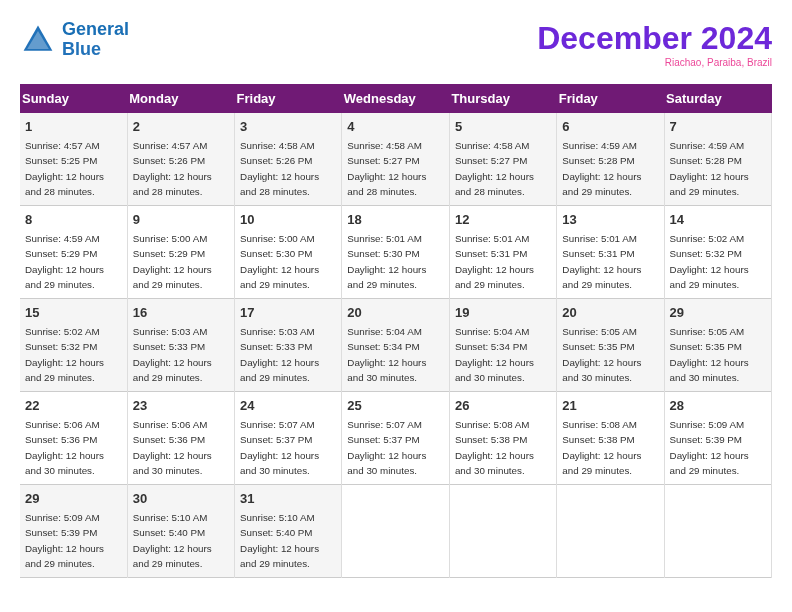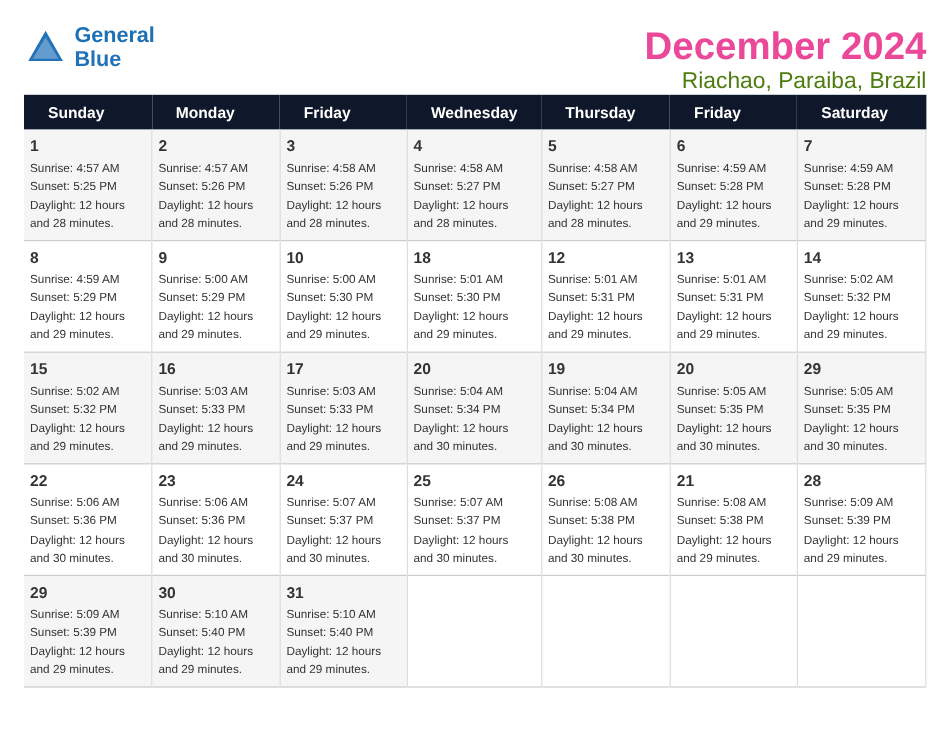--- a/index.html
+++ b/index.html
@@ -7,21 +7,21 @@
       font-family: Arial, sans-serif;
       background: #fff;
       width: 792px;
       min-height: 612px;
       padding: 20px;
     }
     .header {
       display: flex;
       justify-content: space-between;
       align-items: flex-start;
-      margin-bottom: 0;
+      margin-bottom: 16px;
     }
     .logo {
       display: flex;
       align-items: center;
       gap: 6px;
     }
     .logo-text {
       font-size: 18px;
       font-weight: bold;
       color: #333;
@@ -33,36 +33,36 @@
     .logo-icon {
       width: 36px;
       height: 36px;
     }
     .title-block {
       text-align: right;
     }
     .month-year {
       font-size: 32px;
       font-weight: bold;
-      color: #ec4899;
+      color: #6d28d9;
       text-align: center;
     }
     .location {
-      font-size: 19px;
-      color: #4d7c0f;
+      font-size: 10px;
+      color: #ec4899;
     }
     .calendar {
       width: 100%;
       border-collapse: collapse;
       font-size: 10.5px;
     }
     .calendar thead th {
-      background: #0f172a;
+      background: #701a75;
       color: #fff;
-      padding: 7px 20px;
+      padding: 7px 2px;
       text-align: left;
       font-size: 13px;
       font-weight: bold;
     }
     .calendar tbody tr {
       border-bottom: 1px solid #ccc;
     }
     .calendar tbody td {
       vertical-align: top;
       padding: 5px 5px 6px 5px;

